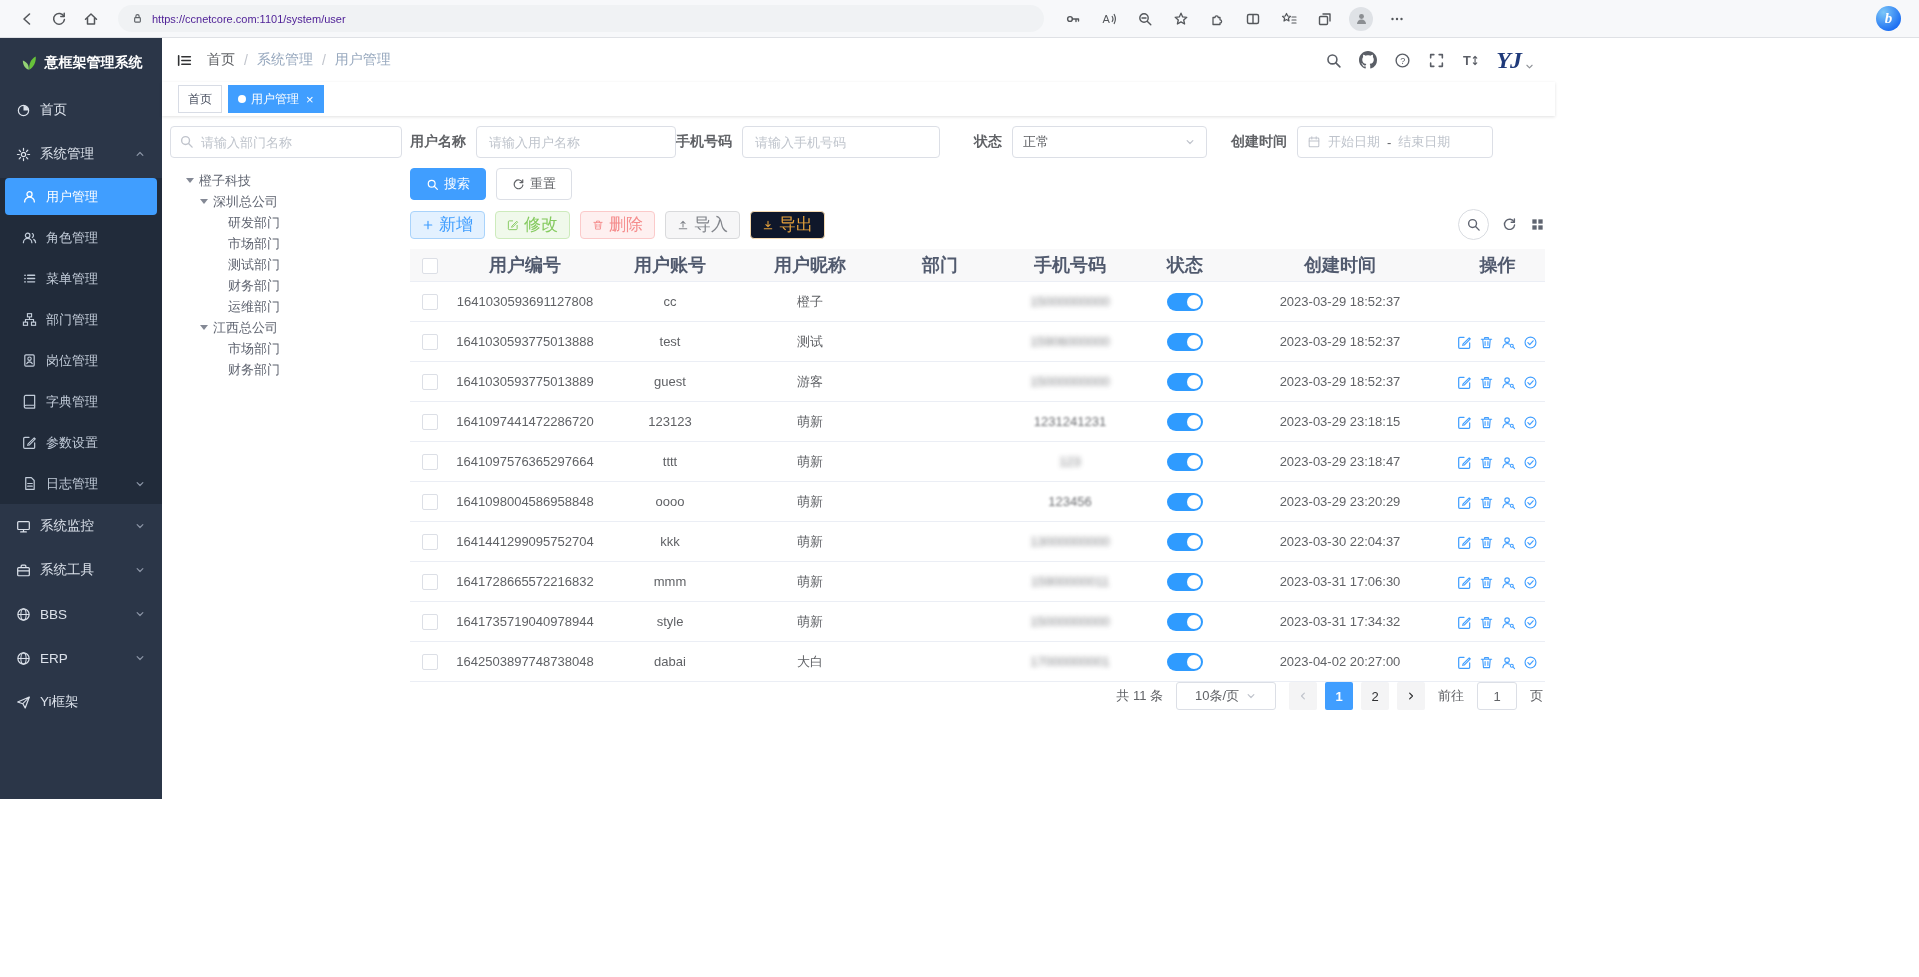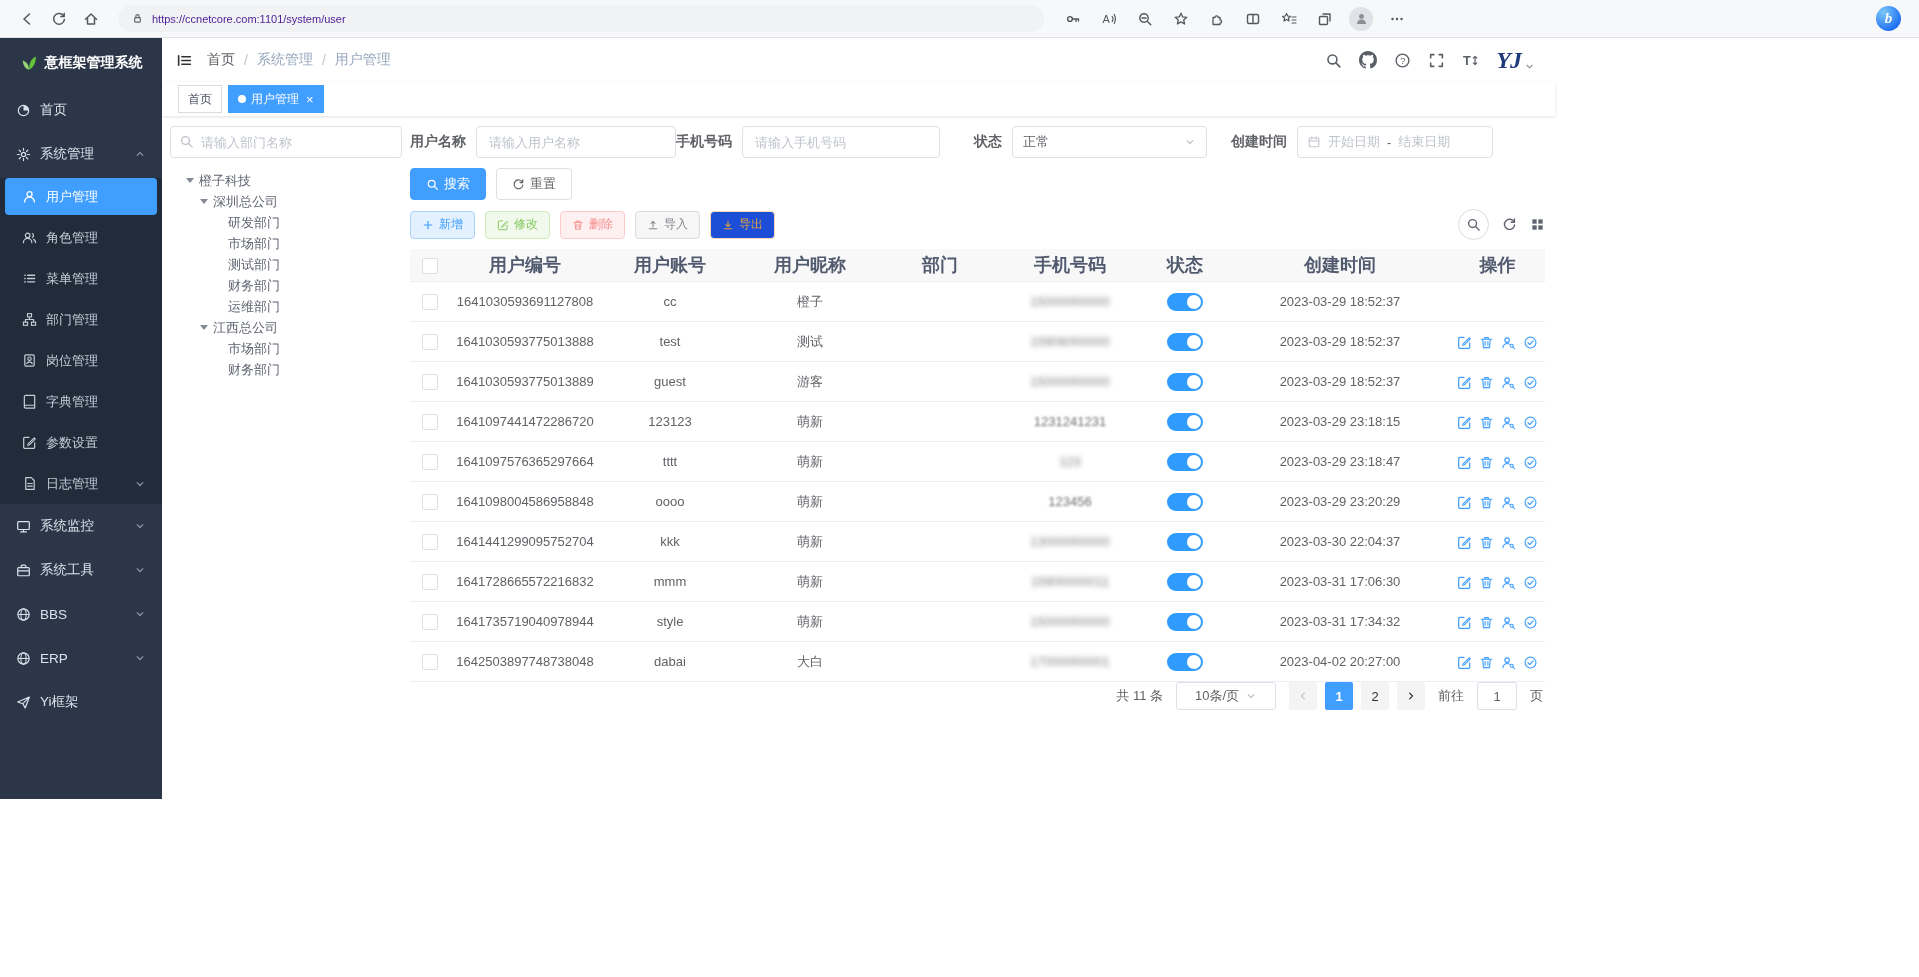--- a/index.html
+++ b/index.html
@@ -63,27 +63,27 @@
   .selbox{width:195px;height:32px;border:1px solid #dcdfe6;border-radius:4px;display:flex;align-items:center;justify-content:space-between;padding:0 10px;font-size:13px;color:#606266;cursor:pointer;box-sizing:border-box;background:#fff}
   .cars{width:12px;height:12px;color:#c0c4cc;flex:none}
   .datebox{width:196px;height:32px;border:1px solid #dcdfe6;border-radius:4px;display:flex;align-items:center;gap:7px;padding:0 9px;font-size:13px;color:#bfc4cc;box-sizing:border-box;cursor:pointer;background:#fff}
   .datebox .cals{width:14px;height:14px;color:#c0c4cc;flex:none}
   .datebox .dsep{color:#606266}
   .btnrow{margin-top:10px;display:flex;gap:10px}
   .btn{height:32px;border-radius:4px;display:inline-flex;align-items:center;gap:5px;padding:0 15px;font-size:13px;cursor:pointer;border:1px solid #dcdfe6;background:#fff;color:#606266;font-family:inherit}
   .btn.primary{background:#409eff;border-color:#409eff;color:#fff}
   .bic{width:13px;height:13px}
   .toolrow{margin-top:9px;display:flex;align-items:center;gap:10px}
-  .pbtn2{height:28px;border-radius:4px;display:inline-flex;align-items:center;gap:5px;padding:0 11px;font-size:12px;cursor:pointer;border:1px solid;font-family:inherit}
+  .pbtn2{height:28px;border-radius:4px;display:inline-flex;align-items:center;gap:5px;padding:0 11px;font-size:17px;cursor:pointer;border:1px solid;font-family:inherit}
   .pbtn2 svg{width:12px;height:12px}
   .b-add{background:#e3f1ff;border-color:#a9d3fb;color:#409eff}
   .b-edit{background:#f0f9eb;border-color:#cdebbc;color:#85ca5f}
   .b-del{background:#fef0f0;border-color:#fbcaca;color:#f58c8c}
   .b-imp{background:#f6f6f7;border-color:#d9dadc;color:#82858b}
-  .b-exp{background:#1d4ed8;border-color:#f5dab1;color:#e6a23c}
+  .b-exp{background:#0f172a;border-color:#f5dab1;color:#e6a23c}
   .trright{margin-left:auto;display:flex;align-items:center;gap:13px;color:#5f6470}
   .circ{width:29px;height:29px;border-radius:50%;border:1px solid #d9dce1;display:flex;align-items:center;justify-content:center;color:#5f6470;cursor:pointer;background:#fff}
   .tic{width:15px;height:15px;cursor:pointer}
   
   .utable{width:100%;border-collapse:collapse;table-layout:fixed;margin-top:9px;font-size:13px;color:#606266}
   .utable th{height:32px;background:#f8f8f9;color:#515a6e;font-weight:bold;font-size:18px;border-bottom:1px solid #ebeef5;text-align:center;padding:0}
   .utable td{height:39px;border-bottom:1px solid #ebeef5;text-align:center;padding:0;white-space:nowrap;overflow:hidden}
   .cb{width:14px;height:14px;border:1px solid #dcdfe6;border-radius:2px;background:#fff;display:inline-block;vertical-align:middle;cursor:pointer}
   .switch{width:36px;height:18px;border-radius:9px;background:#2f9bff;display:inline-block;cursor:pointer;position:relative;vertical-align:middle}
   .switch .knob{width:14px;height:14px;border-radius:50%;background:#fff;position:absolute;right:2px;top:2px}

